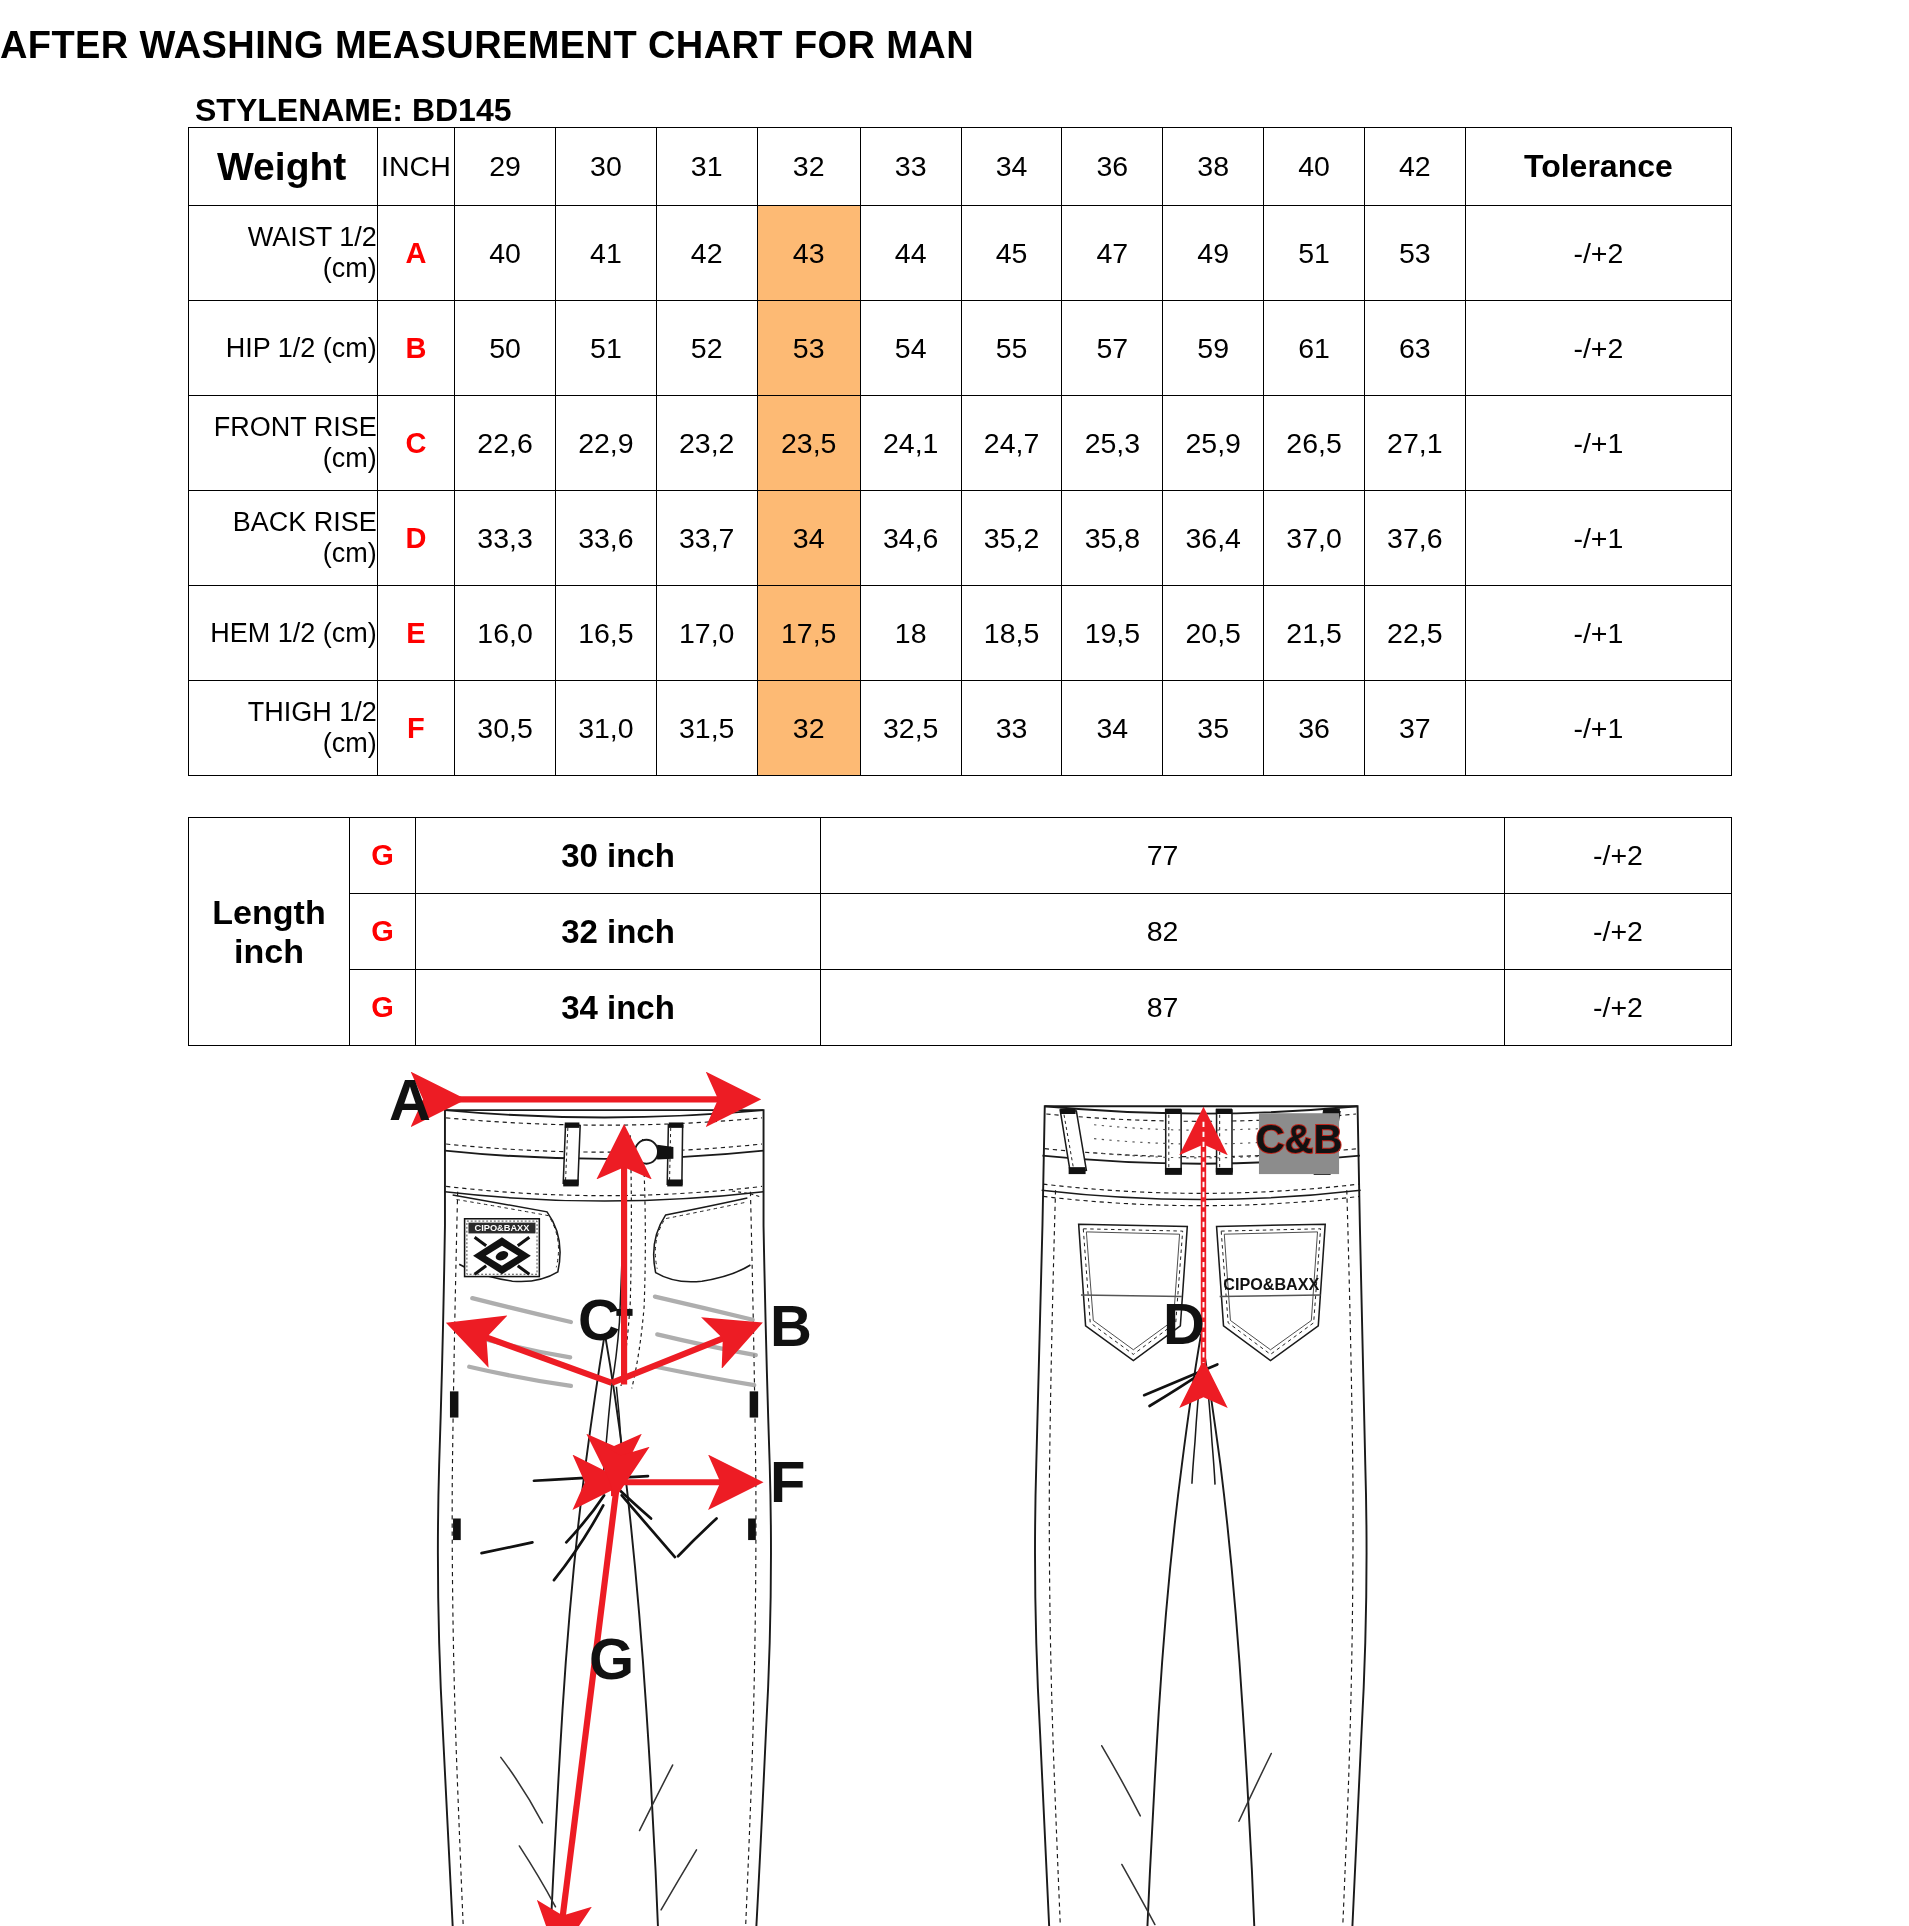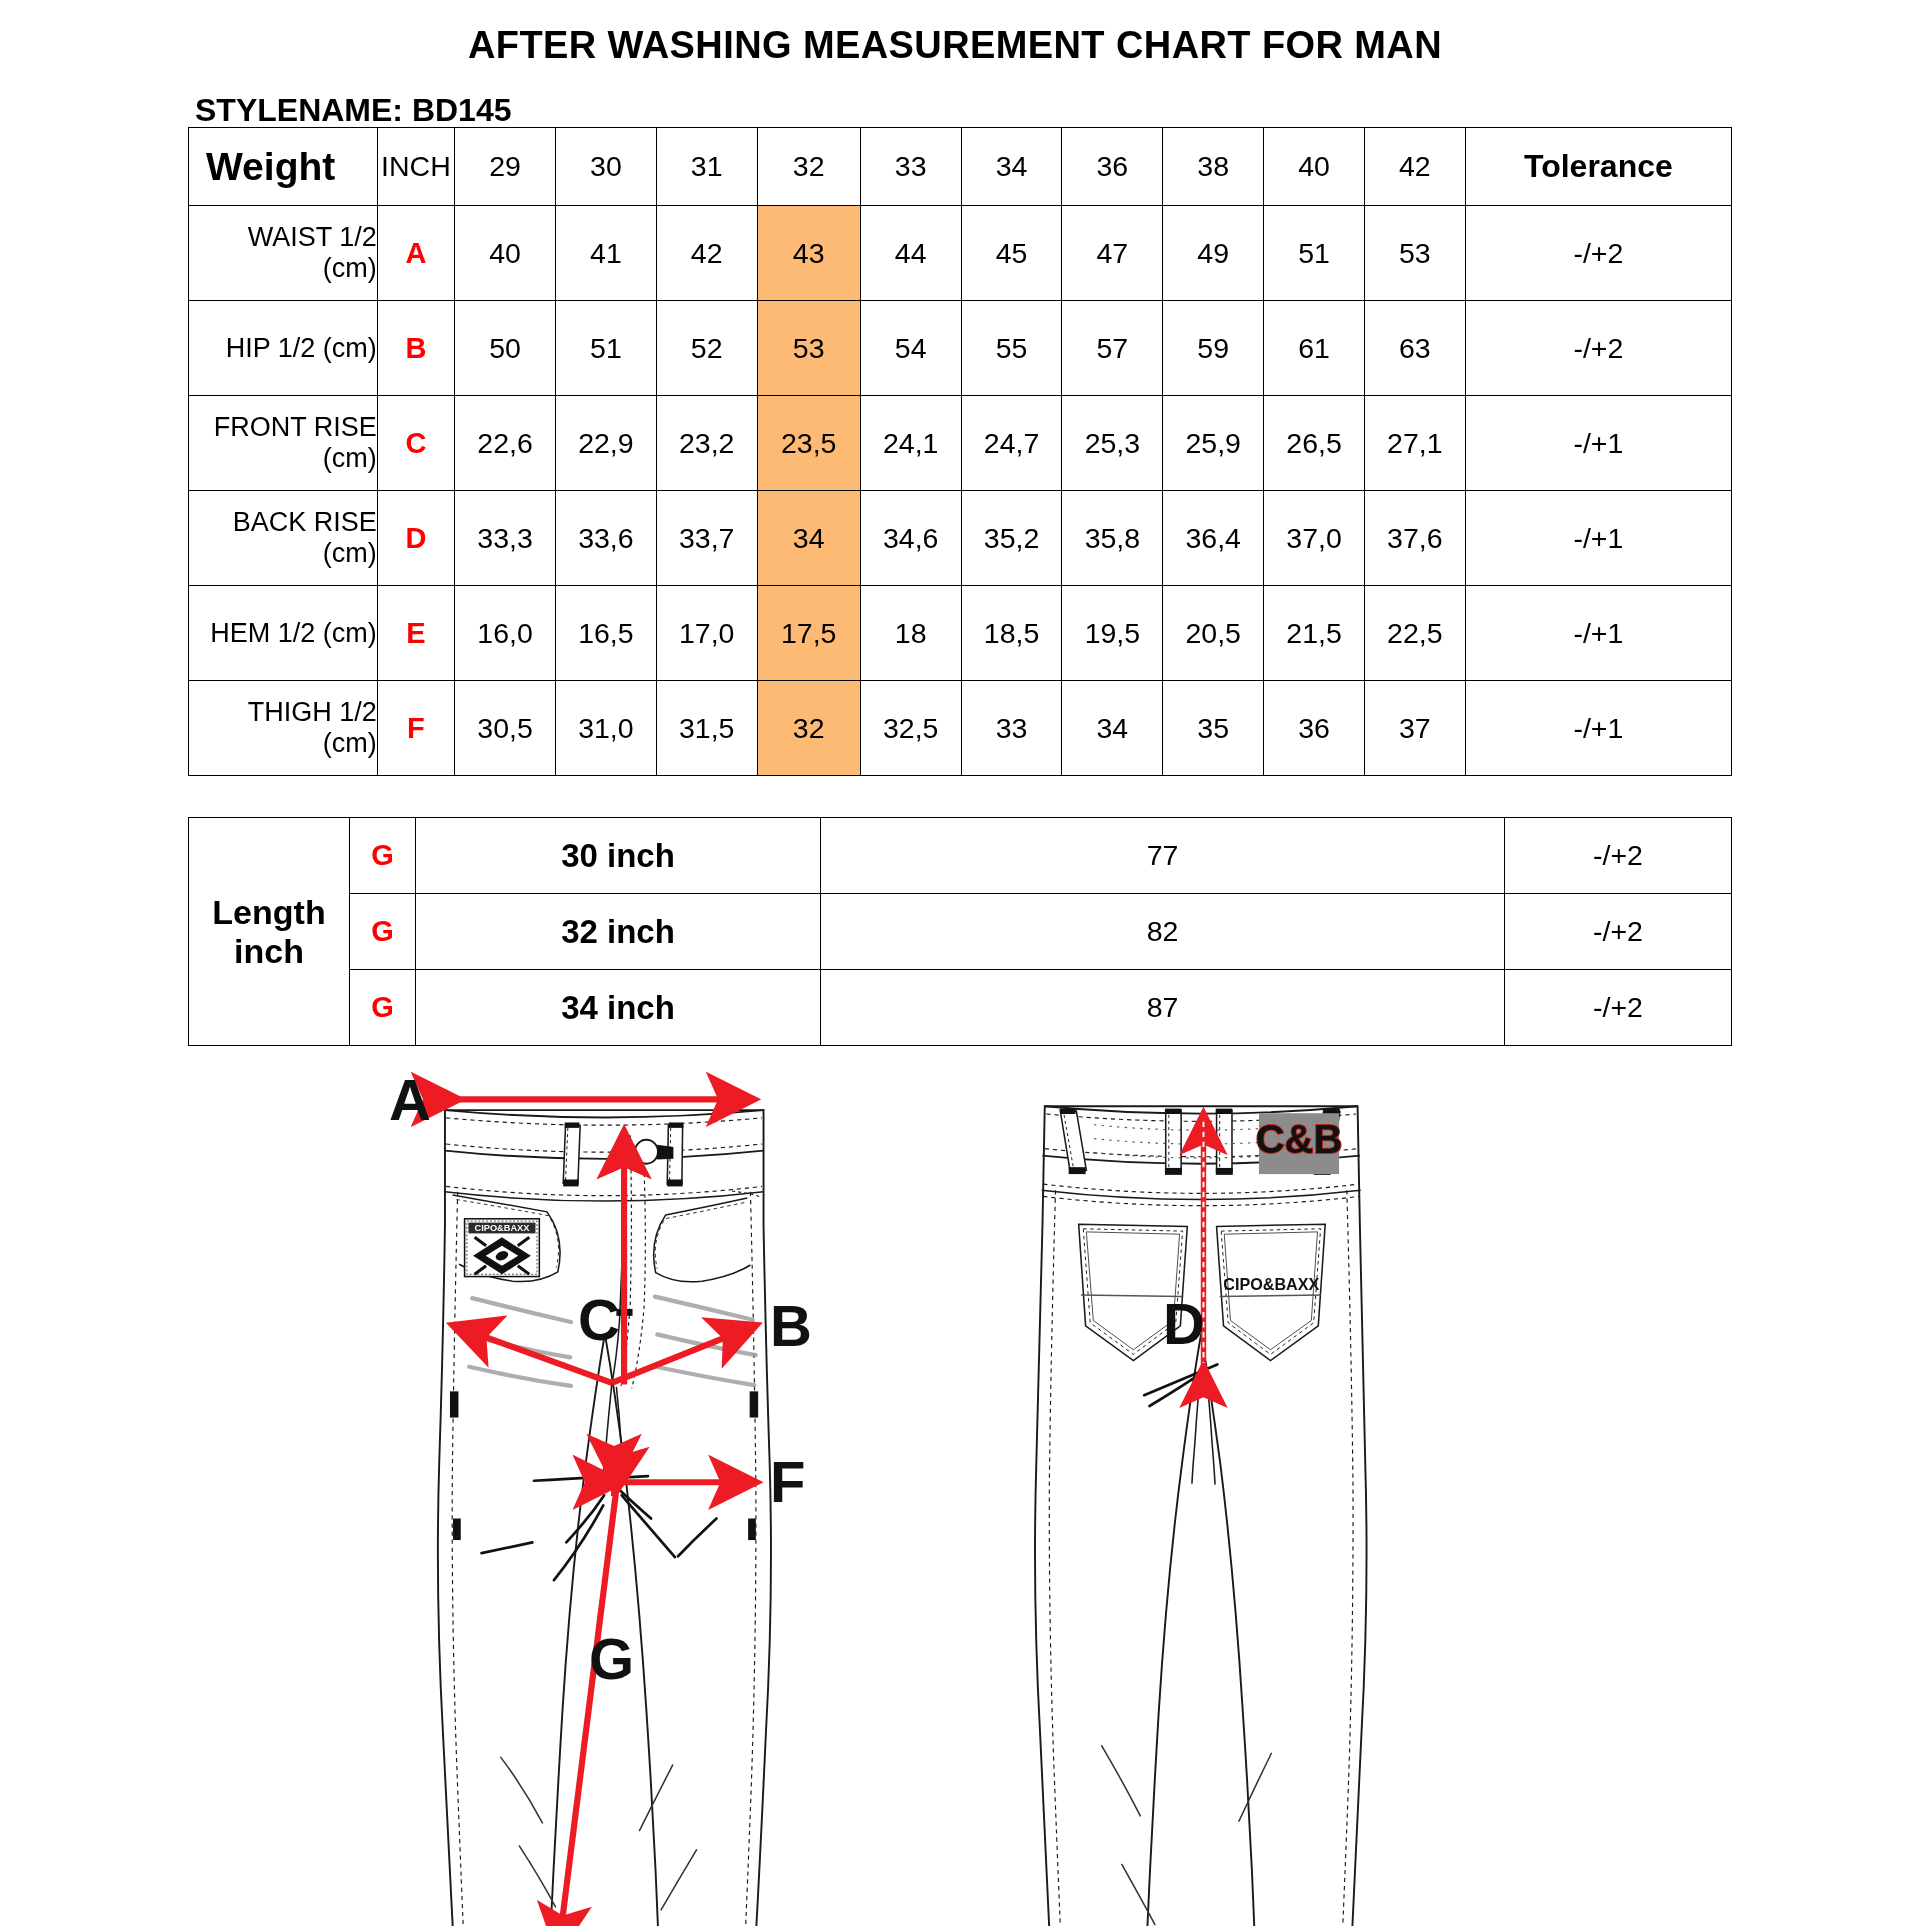--- a/index.html
+++ b/index.html
@@ -7,21 +7,21 @@
     width:1910px;height:1990px;
     font-family:"Liberation Sans", sans-serif;
     color:#000;
     -webkit-font-smoothing:antialiased;
   }
   .page{position:relative;width:1910px;height:1990px;overflow:hidden;background:#fff;}
 
   
   .doc-title{
     position:absolute;left:0;top:24px;width:1910px;
-    text-align:center;
+    text-align:left;
     font-size:38px;font-weight:bold;letter-spacing:0.4px;
   }
   .stylename{
     position:absolute;left:195px;top:92px;
     font-size:32px;font-weight:bold;
   }
 
   
   .tbl{
     position:absolute;
@@ -40,21 +40,21 @@
   
   #measure-table{left:188px;top:127px;width:1544px;}
   #measure-table td{height:94px;}
   #measure-table tr.head td{height:77px;}
   #measure-table td.lbl{
     text-align:right;
     padding-left:9.2px;
     font-size:27px;
   }
   #measure-table td.weight-head{
-    text-align:left;padding-left:17px;
+    text-align:left;padding-left:28px;
     font-size:39px;font-weight:bold;
   }
   #measure-table td.code{color:#FF0000;font-weight:bold;font-size:29px;}
   #measure-table td.hi{background:#fdba74;}
   #measure-table td.tol-head{font-size:32px;font-weight:bold;}
 
   
   #length-table{left:188px;top:817px;width:1544px;}
   #length-table td{height:75px;}
   #length-table td.len-head{

